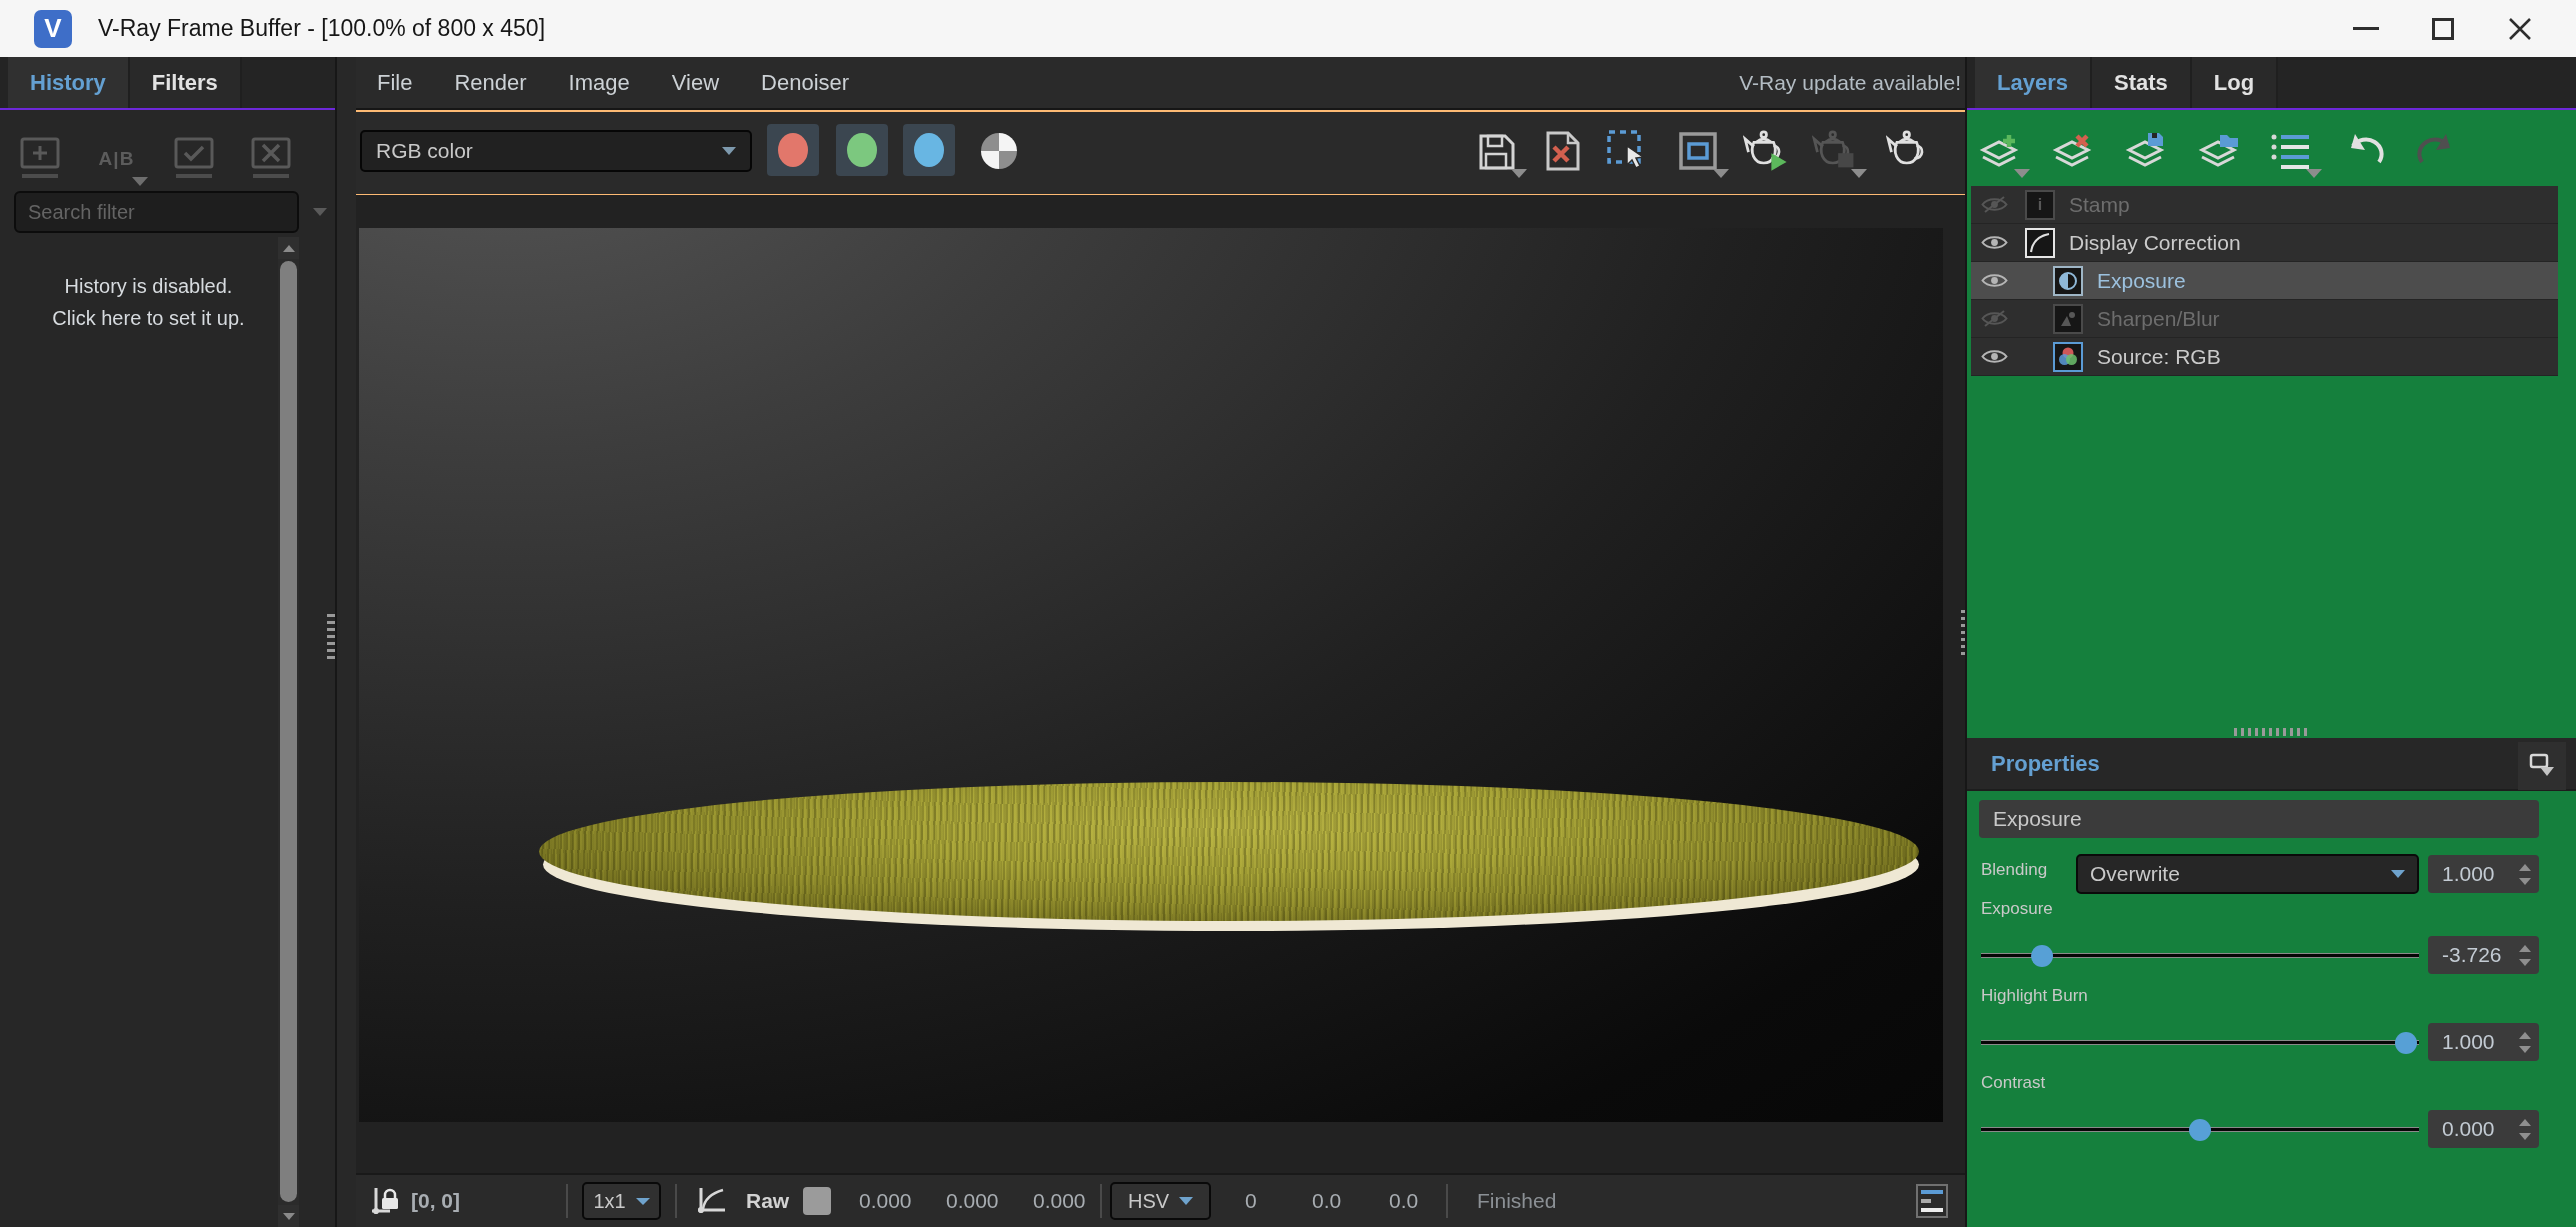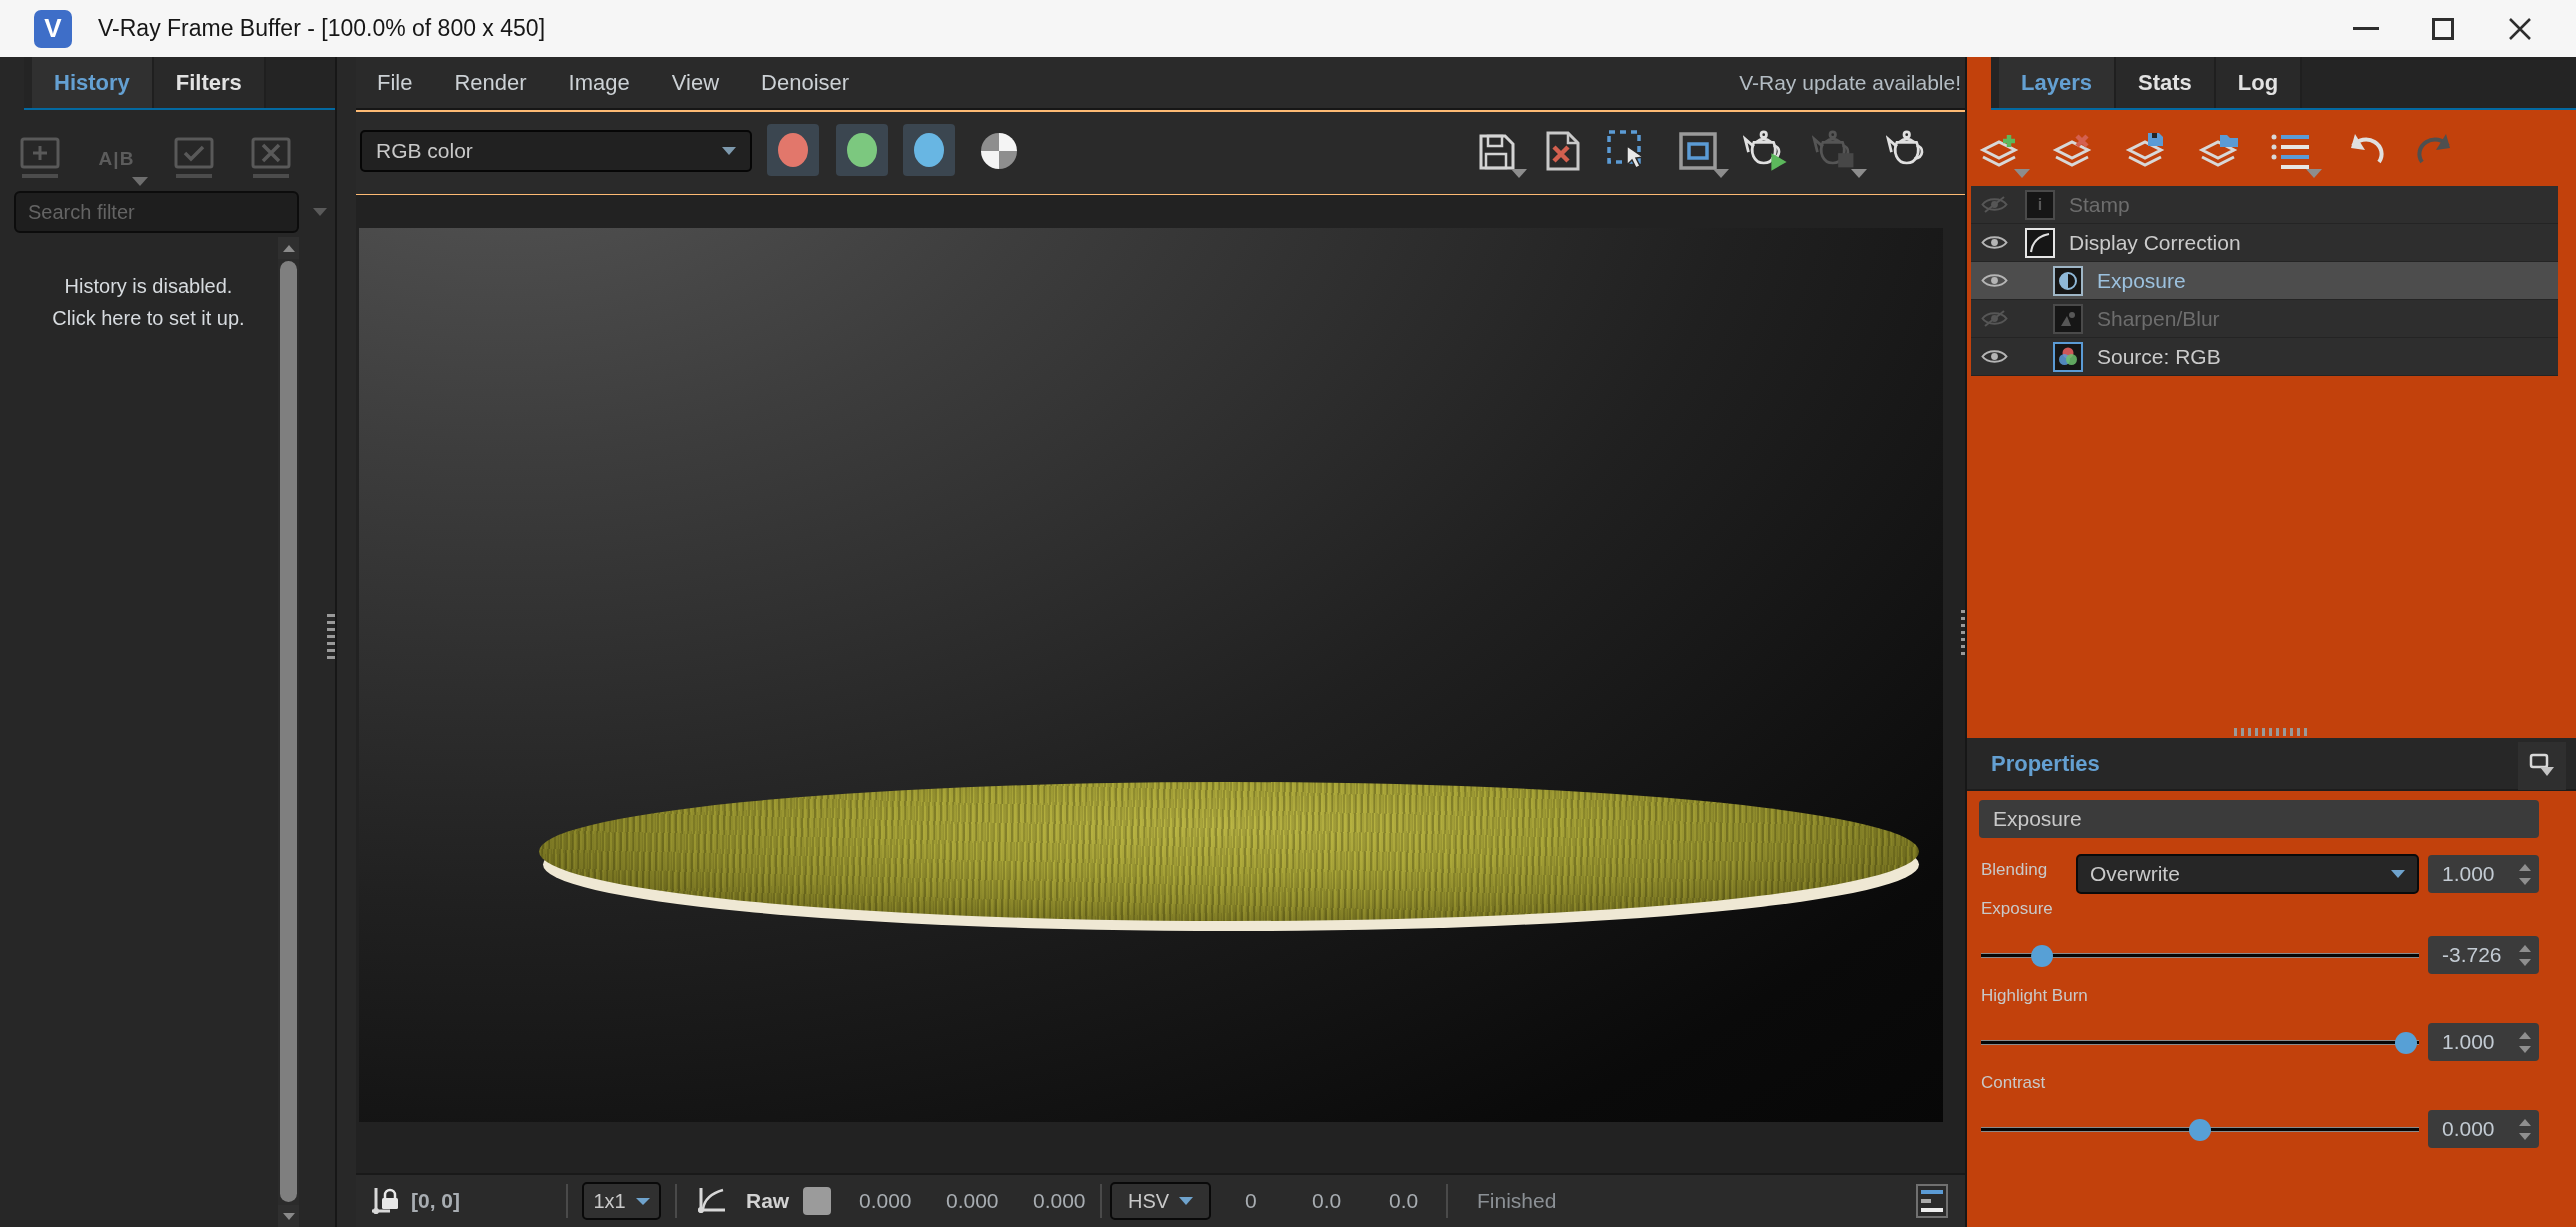--- a/index.html
+++ b/index.html
@@ -15,21 +15,21 @@
                color:#fff; font-weight:bold; font-size:26px; display:flex; align-items:center;
                justify-content:center; }
   #win-title { margin-left:26px; font-size:23px; color:#161616; }
   #win-controls { position:absolute; right:18px; top:0; height:57px; display:flex; }
   .win-btn { width:77px; height:57px; display:flex; align-items:center; justify-content:center; }
   .min-glyph { width:26px; height:0; border-top:3px solid #2e2e2e; }
   .max-glyph { width:22px; height:22px; border:3px solid #2e2e2e; }
 
   
   .tabstrip { display:flex; align-items:stretch; height:53px; background:#242424;
-              border-bottom:2px solid #0369a1; padding-left:8px;margin-left:24px; }
+              border-bottom:2px solid #6d28d9; padding-left:8px; }
   .tab { display:flex; align-items:center; padding:0 22px; font-size:22px; font-weight:bold;
          color:#e2e2e2; background:#292929; border-right:2px solid #1f1f1f; }
   .tab.active { background:#303030; color:#64a0d2; }
   .tri-down { width:0; height:0; border-left:7px solid transparent; border-right:7px solid transparent;
               border-top:8px solid #7d99ad; }
   .tri-down.dim { border-top-color:#5a5a5a; }
   .spin { display:flex; flex-direction:column; gap:7px; }
   .spin i { display:block; width:0; height:0; border-left:6px solid transparent; border-right:6px solid transparent; }
   .spin .up { border-bottom:7px solid #8f8f8f; }
   .spin .dn { border-top:7px solid #8f8f8f; }
@@ -95,21 +95,21 @@
   #statusbar { left:0; top:1116px; width:1627px; height:54px; background:#2a2a2a;
                border-top:2px solid #191919; display:flex; align-items:center; }
   .sb-item { position:absolute; display:flex; align-items:center; }
   .sb-text { font-size:21px; color:#a8adb2; }
   .sb-btn { height:38px; background:#303030; border:2px solid #090909; border-radius:5px;
             display:flex; align-items:center; justify-content:center; gap:10px; padding:0 12px; }
   .sb-btn span { font-size:20px; color:#c9c9c9; }
   #raw-swatch { width:28px; height:28px; background:#9b9b9b; border-radius:4px; }
 
   
-  #right-panel { left:1965px; top:57px; width:611px; height:1170px; background:#c2410c;
+  #right-panel { left:1965px; top:57px; width:611px; height:1170px; background:#15803d;
                  border-left:2px solid #171717; }
   #layers-toolbar { left:6px; top:65px; width:594px; height:57px; display:flex; gap:22px; align-items:center; }
   .l-icon { width:51px; height:51px; position:relative; display:flex; align-items:center; justify-content:center; }
   #layer-list { left:4px; top:129px; width:587px; background:#242424; }
   .layer-row { display:flex; align-items:center; height:38px; background:#2e2e2e;
                border-bottom:1px solid #242424; }
   .layer-row.selected { background:#4d4d4d; }
   .eye-cell { width:46px; display:flex; justify-content:center; }
   .layer-icon { width:30px; height:30px; border:2px solid #e6e6e6; display:flex; align-items:center;
                 justify-content:center; background:#161616; flex:none; }

